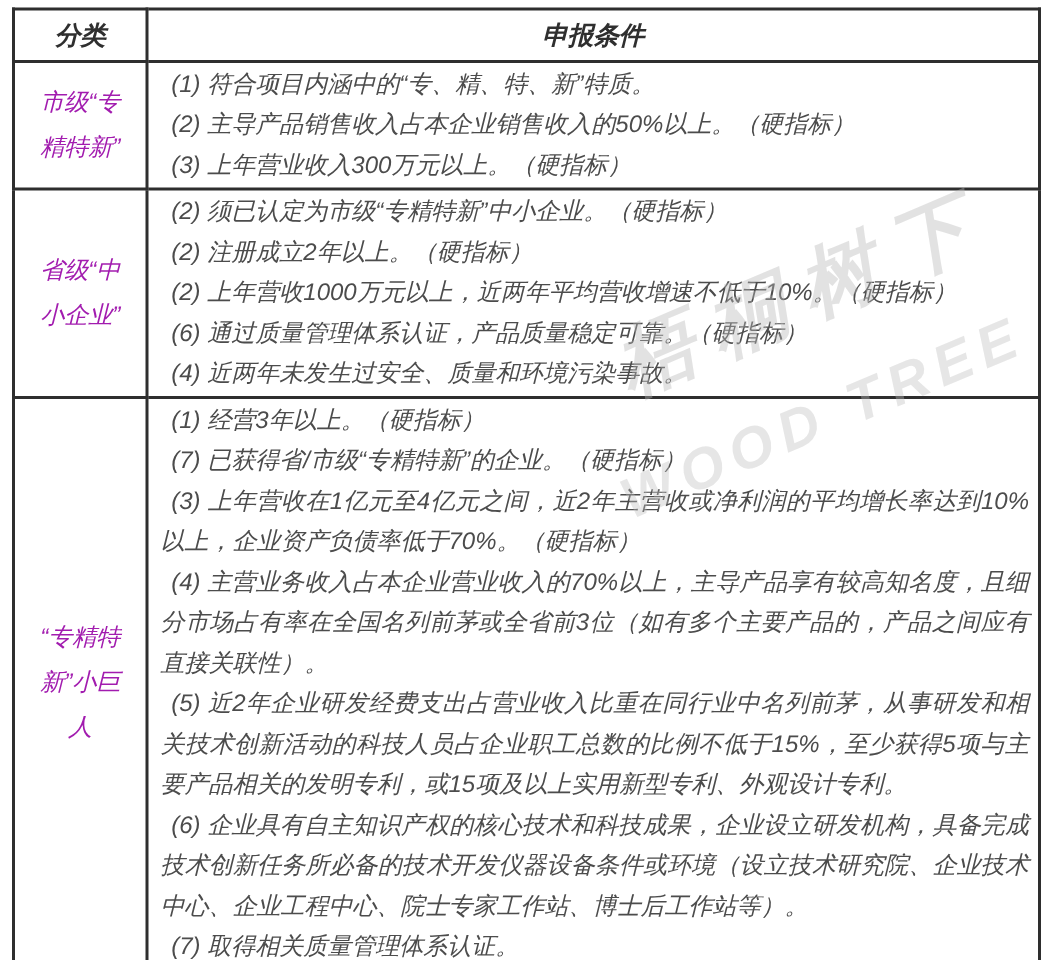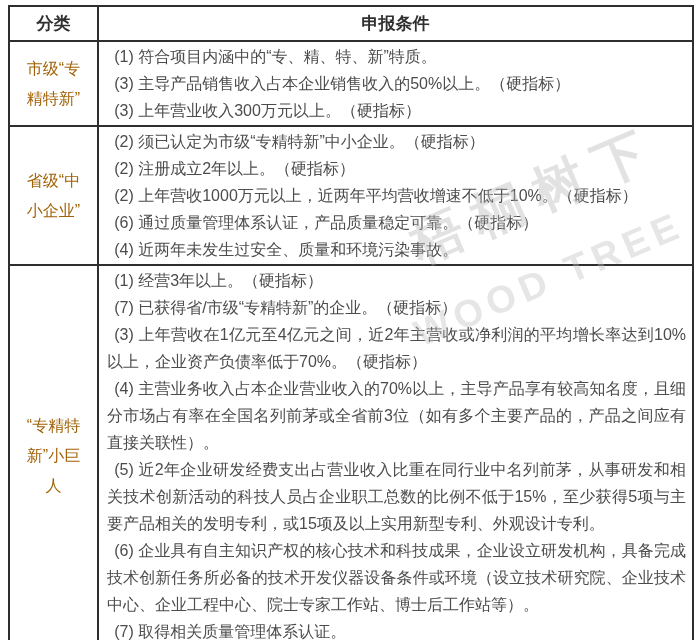--- a/index.html
+++ b/index.html
@@ -7,20 +7,21 @@
     padding: 0;
     background: #ffffff;
     font-family: "Liberation Sans", sans-serif;
   }
   .page {
     position: relative;
     width: 700px;
     height: 640px;
     background: #ffffff;
     overflow: hidden;
+    font-style: italic;
   }
   table.cond-table {
     position: absolute;
     left: 8px;
     top: 5px;
     width: 684px;
     border-collapse: collapse;
     table-layout: fixed;
     background: #ffffff;
   }
@@ -37,21 +38,21 @@
     text-align: center;
     padding: 5px 2px;
     height: 32px;
   }
   tr.row-1 { height: 83px; }
   tr.row-2 { height: 137px; }
   tr.row-3 { height: 380px; }
   td.cat-cell {
     text-align: center;
     vertical-align: middle;
-    color: #a16207;
+    color: #a21caf;
     font-size: 16px;
     line-height: 30px;
     padding: 2px 9px;
     word-break: break-all;
   }
   td.cond-cell {
     vertical-align: middle;
     color: #4c4c4c;
     font-size: 16px;
     line-height: 27px;
@@ -111,21 +112,21 @@
       <tr>
         <th>分类</th>
         <th>申报条件</th>
       </tr>
     </thead>
     <tbody>
       <tr class="row-1">
         <td class="cat-cell">市级“专精特新”</td>
         <td class="cond-cell">
           <p>(1) 符合项目内涵中的“专、精、特、新”特质。</p>
-          <p>(3) 主导产品销售收入占本企业销售收入的50%以上。（硬指标）</p>
+          <p>(2) 主导产品销售收入占本企业销售收入的50%以上。（硬指标）</p>
           <p>(3) 上年营业收入300万元以上。（硬指标）</p>
         </td>
       </tr>
       <tr class="row-2">
         <td class="cat-cell">省级“中小企业”</td>
         <td class="cond-cell">
           <p>(2) 须已认定为市级“专精特新”中小企业。（硬指标）</p>
           <p>(2) 注册成立2年以上。（硬指标）</p>
           <p>(2) 上年营收1000万元以上，近两年平均营收增速不低于10%。（硬指标）</p>
           <p>(6) 通过质量管理体系认证，产品质量稳定可靠。（硬指标）</p>

